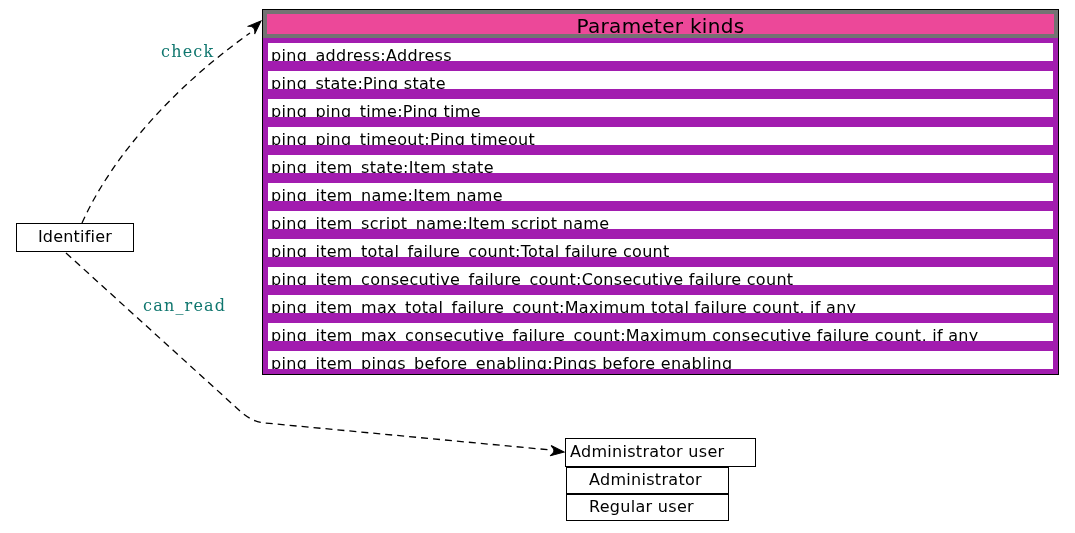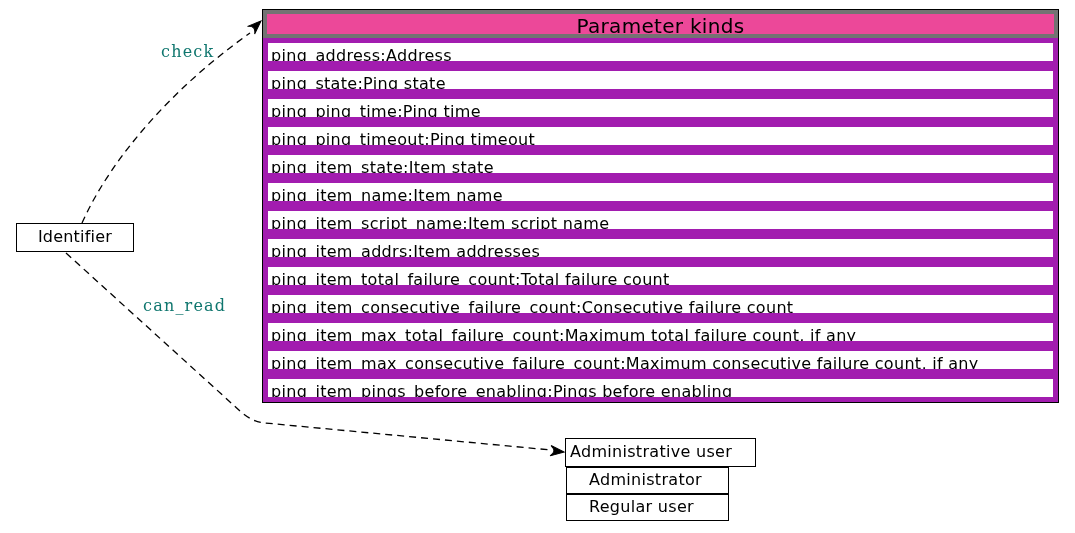--- a/index.html
+++ b/index.html
@@ -78,27 +78,26 @@
 
   <div class="pk">
     <div class="pk-header">Parameter kinds</div>
     <div class="pk-row">ping_address:Address</div>
     <div class="pk-row">ping_state:Ping state</div>
     <div class="pk-row">ping_ping_time:Ping time</div>
     <div class="pk-row">ping_ping_timeout:Ping timeout</div>
     <div class="pk-row">ping_item_state:Item state</div>
     <div class="pk-row">ping_item_name:Item name</div>
     <div class="pk-row">ping_item_script_name:Item script name</div>
-    <div class="pk-row">ping_item_addrs:Item addresses</div>
     <div class="pk-row">ping_item_total_failure_count:Total failure count</div>
     <div class="pk-row">ping_item_consecutive_failure_count:Consecutive failure count</div>
     <div class="pk-row">ping_item_max_total_failure_count:Maximum total failure count, if any</div>
     <div class="pk-row">ping_item_max_consecutive_failure_count:Maximum consecutive failure count, if any</div>
     <div class="pk-row">ping_item_pings_before_enabling:Pings before enabling</div>
   </div>
 
-  <div class="au-header">Administrative user</div>
+  <div class="au-header">Administrator user</div>
   <div class="au-body">
     <div class="au-row">Administrator</div>
     <div class="au-row">Regular user</div>
   </div>
 
 </div>
 
 </body></html>

